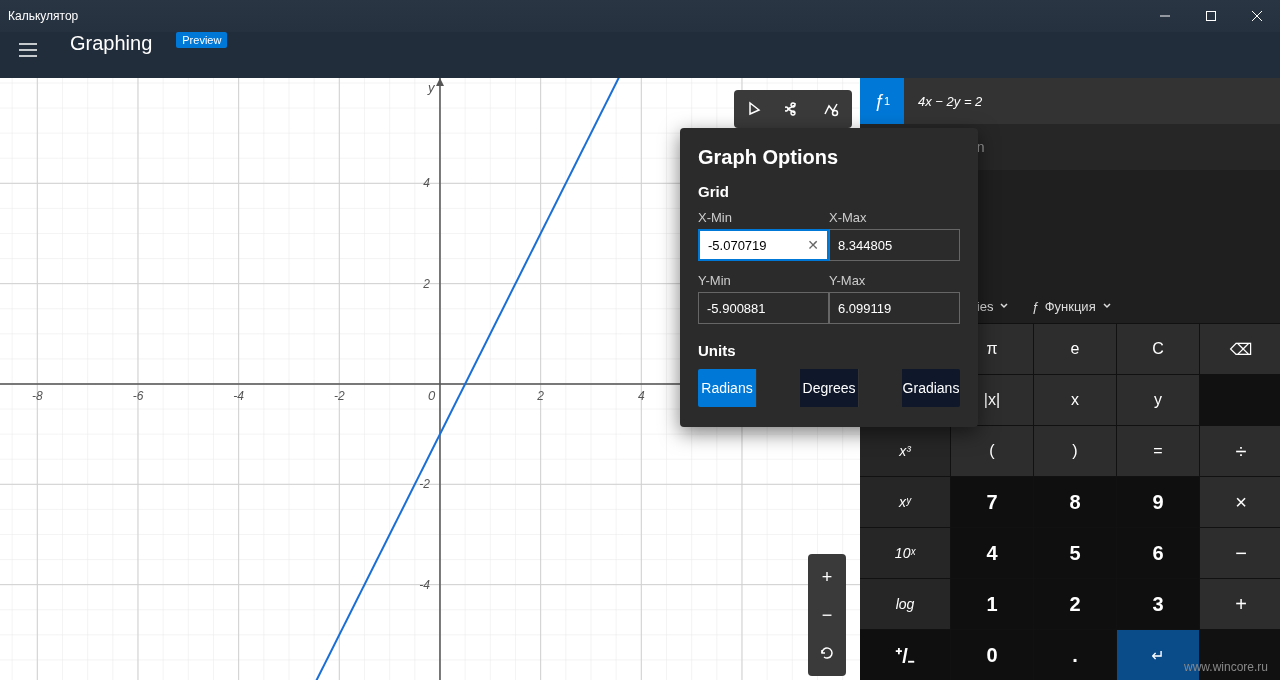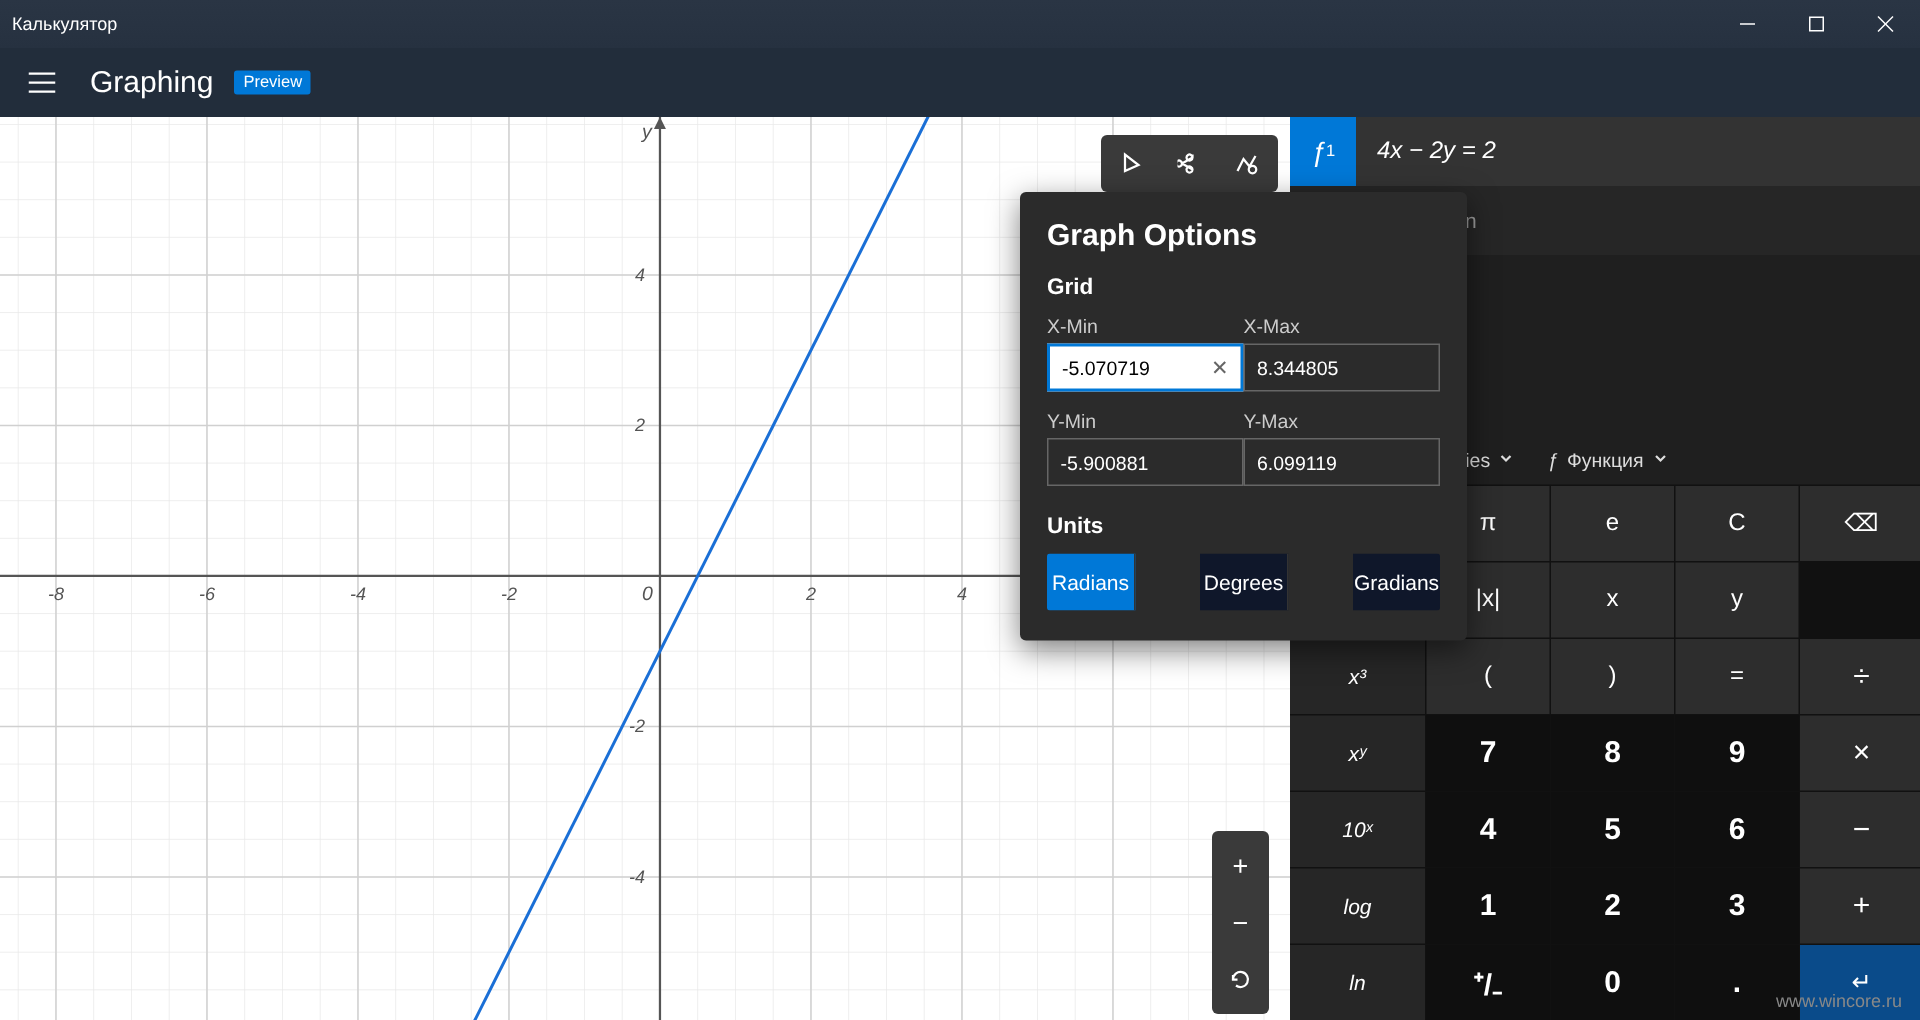--- a/index.html
+++ b/index.html
@@ -3,21 +3,21 @@
 <meta charset="utf-8">
 <style>
   * { box-sizing: border-box; margin: 0; padding: 0; font-family: "Segoe UI", sans-serif; }
   html, body { width: 1280px; height: 680px; overflow: hidden; background: #1e2938; color: #fff; }
 
   .titlebar { height: 32px; display: flex; align-items: center; justify-content: space-between; padding-left: 8px; background: linear-gradient(#2a3544,#263140); font-size: 12px; }
   .win-controls { display: flex; }
   .win-btn { width: 46px; height: 32px; display: flex; align-items: center; justify-content: center; }
   .win-btn svg { stroke: #fff; fill: none; }
 
-  .header { height: 46px; display: flex; align-items: center; gap: 14px; padding-left: 10px; background: rgba(255,255,255,0.02); }
+  .header { height: 46px; display: flex; align-items: flex-start; gap: 24px; padding-left: 10px; background: rgba(255,255,255,0.02); }
   .hamburger { width: 36px; height: 36px; display:flex; align-items:center; justify-content:center; }
   .header h1 { font-weight: 400; font-size: 20px; }
   .preview-badge { background:#0078d7; color:#fff; font-size:11px; padding:2px 6px; border-radius:2px; }
 
   .content { position: relative; height: 602px; }
 
   
   .graph { position:absolute; left:0; top:0; width:860px; height:602px; background:#fff; }
   .graph svg { width:100%; height:100%; }
 
@@ -42,21 +42,21 @@
   .units-row { display:flex; border-radius:2px; overflow:hidden;gap:43px; }
   .units-row .u { flex:1; height:38px; display:flex; align-items:center; justify-content:center; font-size:14px; background:#0f172a; border-right:1px solid #333; }
   .units-row .u:last-child { border-right:none; }
   .units-row .u.active { background:#0078d7; }
 
   
   .right { position:absolute; right:0; top:0; width:420px; height:602px; background:#1f1f1f; display:flex; flex-direction:column; }
   .func-bar { height:46px; display:flex; align-items:center; background:#333; }
   .func-tab { width:44px; height:46px; background:#0078d7; display:flex; align-items:center; justify-content:center; font-style:italic; font-size:18px; }
   .func-tab sub { font-size:11px; font-style:normal; }
-  .func-expr { padding-left:14px; font-size:16px; font-style:italic; }
+  .func-expr { padding-left:14px; font-size:13px; font-style:italic; }
   .enter-placeholder { height:54px; display:flex; align-items:center; padding-left:14px; color:#999; font-size:14px; background:#262626; }
   .right-spacer { flex:0 0 120px; }
 
   .dropdown-row { height:40px; display:flex; align-items:center; gap:20px; padding:0 14px; color:#ddd; font-size:13px; background:#1f1f1f; border-bottom:1px solid #111; }
   .dropdown-row .dd { display:flex; align-items:center; gap:6px; }
   .dropdown-row svg { width:12px; height:12px; stroke:#ddd; fill:none; }
 
   .keypad { flex:1; display:grid; grid-template-columns: 90px 82px 82px 82px 82px; grid-auto-rows: 50px; gap:1px; background:#111; }
   .key { display:flex; align-items:center; justify-content:center; font-size:16px; color:#fff; background:#2d2d2d; }
   .key.fn { background:#262626; font-style:italic; font-size:14px; }
@@ -326,21 +326,20 @@
       <div class="key digit">5</div>
       <div class="key digit">6</div>
       <div class="key op">−</div>
 
       <div class="key fn">log</div>
       <div class="key digit">1</div>
       <div class="key digit">2</div>
       <div class="key digit">3</div>
       <div class="key op">+</div>
 
-      <div class="key fn">ln</div>
       <div class="key digit">⁺/₋</div>
       <div class="key digit">0</div>
       <div class="key digit">.</div>
       <div class="key enter">↵</div>
     </div>
   </div>
 
   <div class="watermark">www.wincore.ru</div>
 </div>
 

